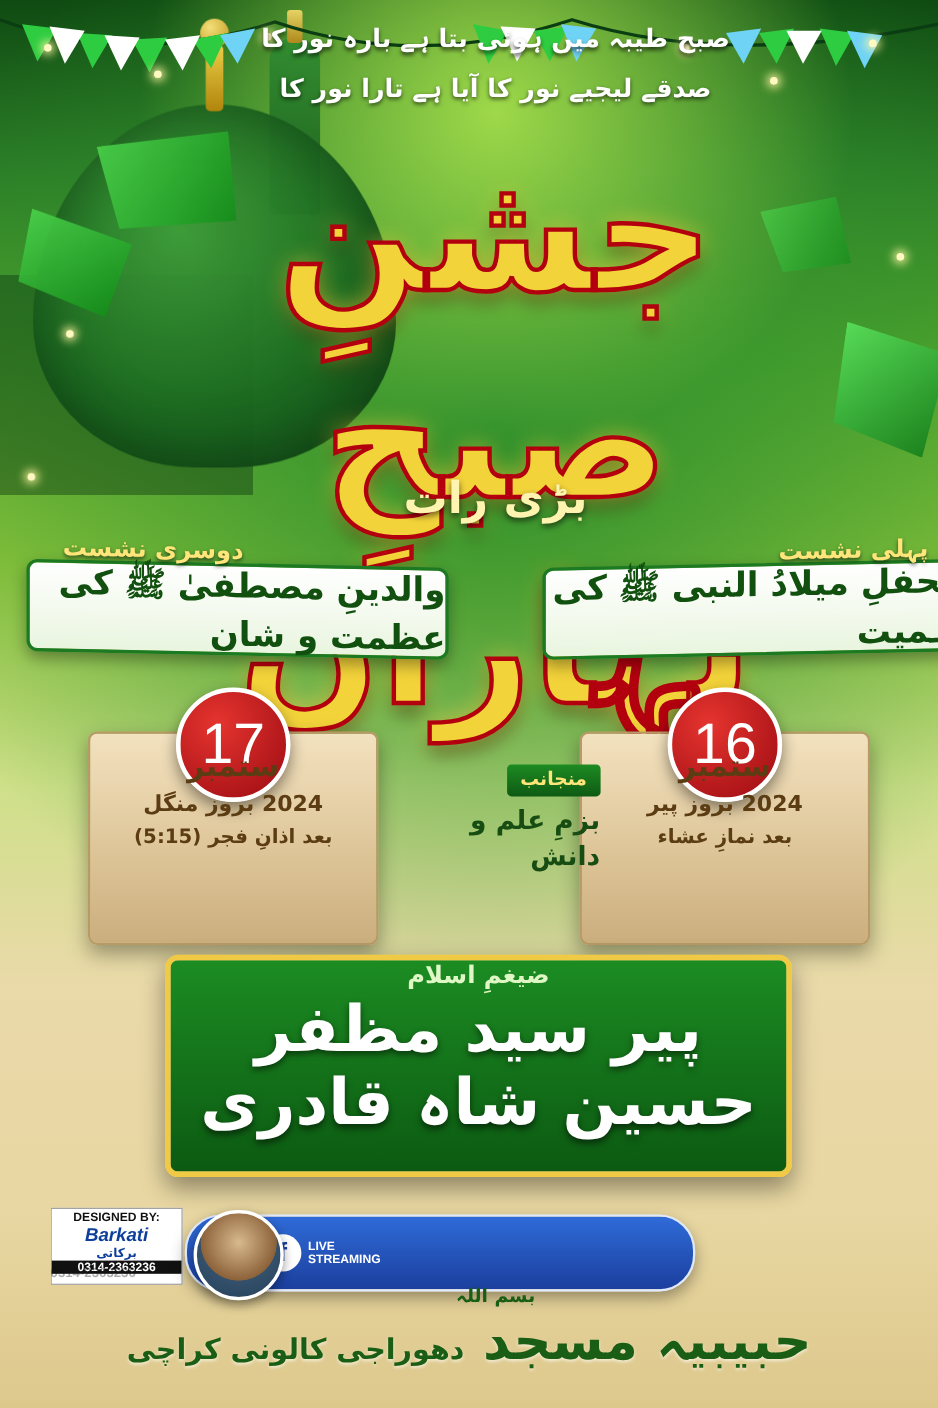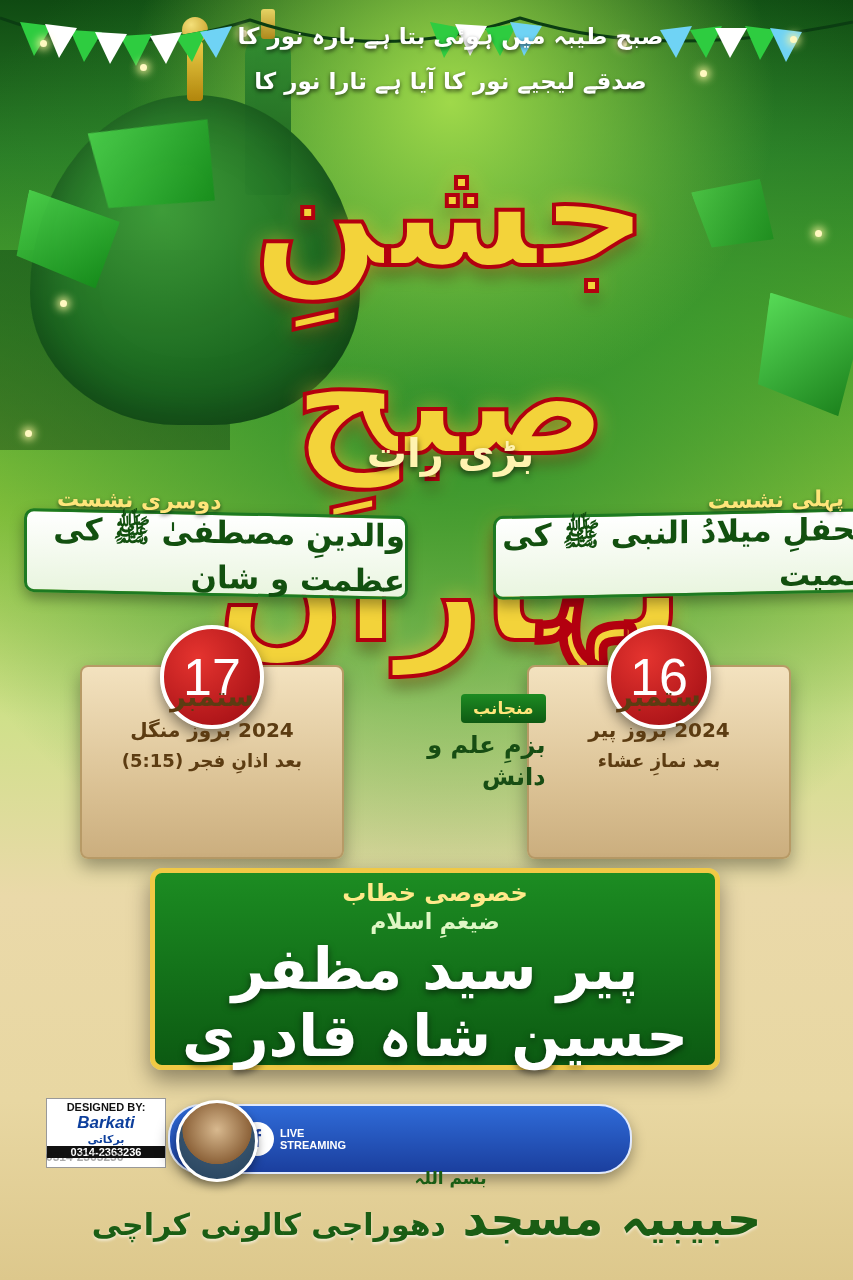--- a/index.html
+++ b/index.html
@@ -171,21 +171,21 @@
     position:absolute;left:176px;top:1100px;width:76px;height:76px;border-radius:50%;
     background:radial-gradient(circle at 50% 35%,#d8b98f 0%,#8c6239 55%,#34506a 56%,#23405c 100%);
     border:3px solid #ffffff;box-shadow:0 4px 10px rgba(0,0,0,.4);
   }
   
   .venue{
     position:absolute;left:0;top:1190px;width:853px;text-align:center;
     color:#1a5d14;font-size:48px;font-weight:bold;
     text-shadow:0 2px 3px rgba(255,255,255,.6);
   }
-  .venue .small{font-size:30px;}
+  .venue .small{font-size:26px;}
   .venue-crest{
     position:absolute;left:50%;top:1168px;transform:translateX(-50%);
     color:#1a5d14;font-size:17px;font-weight:bold;
   }
   .phone{position:absolute;left:46px;top:1150px;font-size:12px;color:#111;font-weight:bold;}
 </style>
 </head>
 <body>
 
 <div class="poster">
@@ -271,21 +271,20 @@
     </div>
   </div>
 
   <div class="center-note urdu">
     <span class="tag">منجانب</span>
     <div>بزمِ علم و</div>
     <div>دانش</div>
   </div>
 
   <div class="speaker-panel">
-    <div class="speaker-top urdu">خصوصی خطاب</div>
     <div class="speaker-small urdu">ضیغمِ اسلام</div>
     <div class="speaker-name urdu">پیر سید مظفر حسین شاہ قادری</div>
   </div>
 
   <div class="designer">
     <div class="d1">DESIGNED BY:</div>
     <div class="d2">Barkati</div>
     <div class="urdu" style="font-size:11px;color:#0d3f9c;font-weight:bold">برکاتی</div>
     <div class="d3">0314-2363236</div>
   </div>

